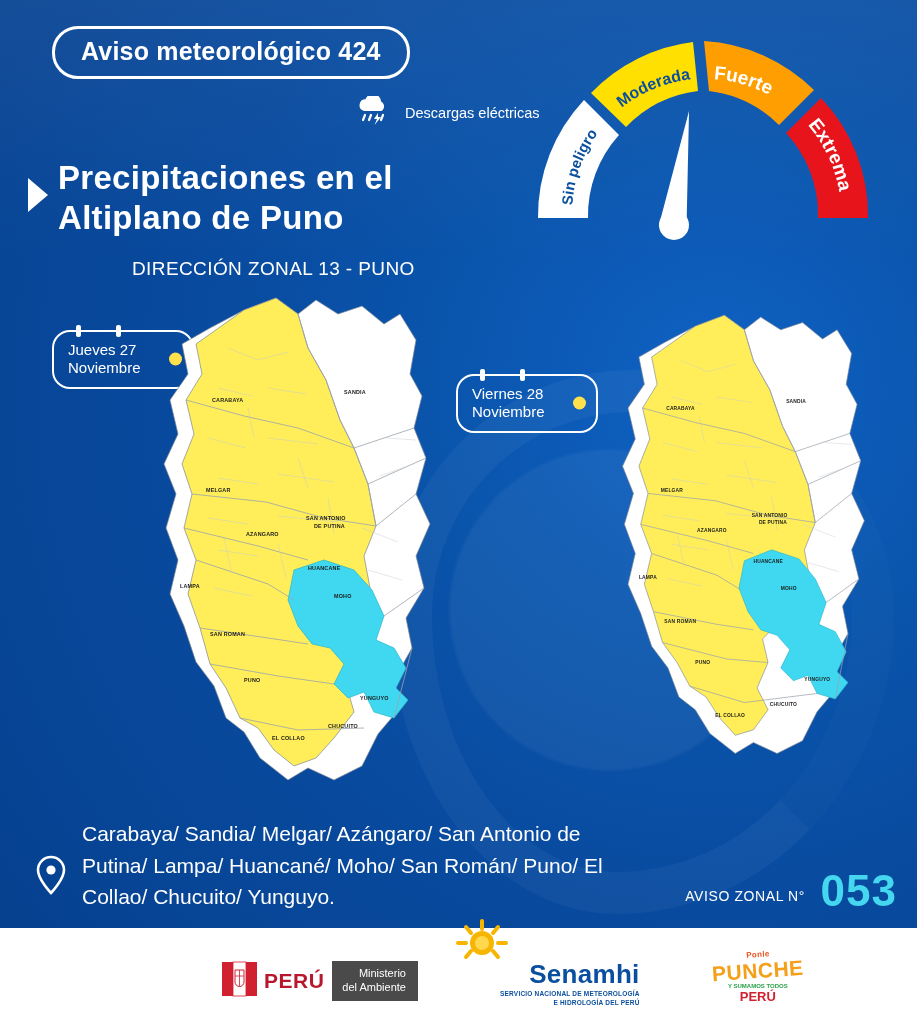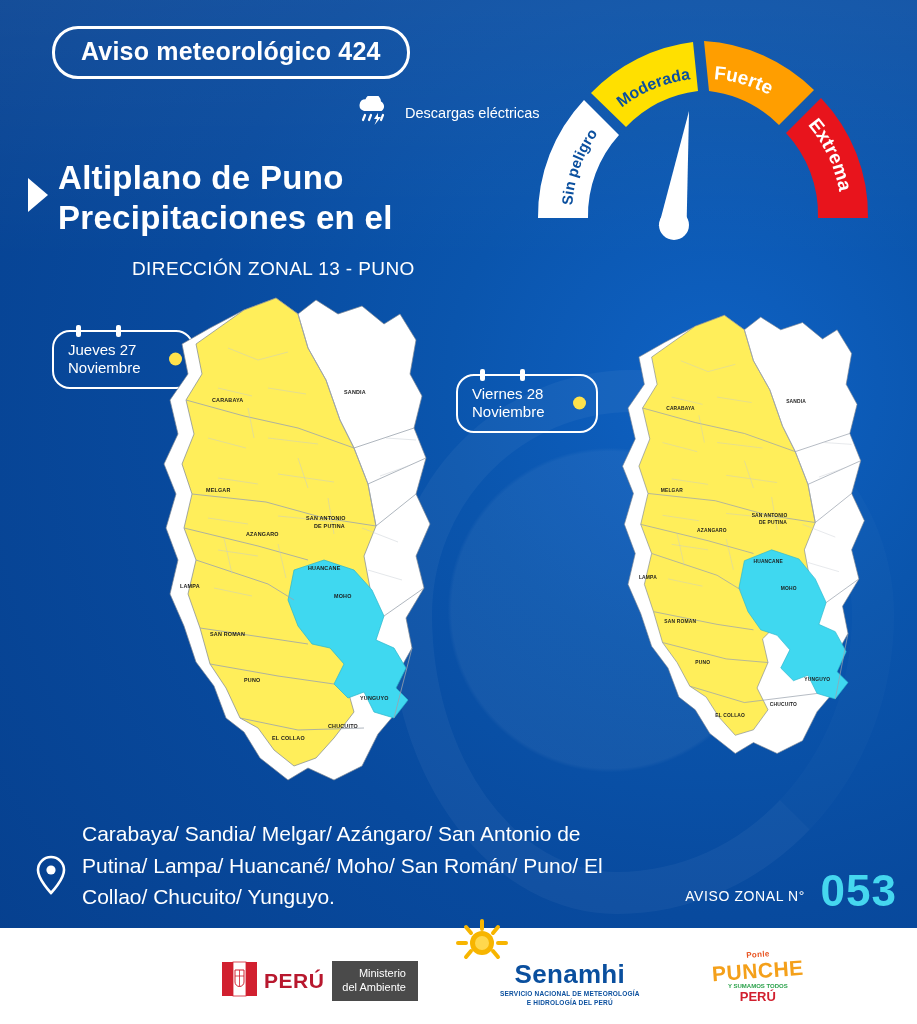--- a/index.html
+++ b/index.html
@@ -109,21 +109,21 @@
   }
 
   
   .logo-peru{position:absolute;left:222px;bottom:22px;display:flex;align-items:center;}
   .peru-flag{width:36px;height:42px;position:relative;margin-right:6px;}
   .peru-txt{color:#b8182e;font-size:21px;font-weight:bold;letter-spacing:.5px;}
   .min-block{
     margin-left:8px;background:#4a4a4a;color:#fff;padding:6px 12px 6px 10px;
     font-size:11px;line-height:1.25;text-align:right;
   }
-  .logo-senamhi{position:absolute;left:462px;bottom:16px;text-align:center;}
+  .logo-senamhi{position:absolute;left:462px;bottom:16px;text-align:right;}
   .sen-name{color:#0a4f9e;font-size:26px;font-weight:bold;letter-spacing:.3px;}
   .sen-sub{color:#0a4f9e;font-size:6.5px;font-weight:bold;line-height:1.35;letter-spacing:.2px;}
   .logo-punche{position:absolute;left:712px;bottom:20px;text-align:center;}
   .punche-top{color:#e8521f;font-size:8px;font-weight:bold;letter-spacing:.3px;transform:rotate(-4deg);}
   .punche-mid{color:#f4a01a;font-size:21px;font-weight:bold;letter-spacing:.5px;transform:rotate(-4deg);}
   .punche-sub{color:#2aa14a;font-size:6px;font-weight:bold;}
   .punche-peru{color:#d1202f;font-size:13px;font-weight:bold;}
 </style>
 </head>
 <body>
@@ -146,22 +146,22 @@
             <path d="M28 19 l-2 5"></path>
         </g>
         <path d="M23 17 l-4 6 h3 l-2.5 6 6.5 -8 h-3 z" fill="#ffffff"></path>
       </svg>
     </span>
     <span class="txt">Descargas eléctricas</span>
   </div>
 
   <div class="arrow"></div>
   <div class="headline">
+    <div>Precipitaciones  en el</div>
     <div>Altiplano  de  Puno</div>
-    <div>Precipitaciones  en el</div>
   </div>
   <div class="subline">DIRECCIÓN ZONAL 13 - PUNO</div>
 
   <div class="gauge">
     <svg width="400" height="230" viewBox="0 0 400 230">
       <defs>
         <path id="arcSin" d="M 64 196 A 136 136 0 0 1 104 99" fill="none"></path>
         <path id="arcMod" d="M 111 92 A 136 136 0 0 1 186 61" fill="none"></path>
         <path id="arcFue" d="M 200 61 A 136 136 0 0 1 286 94" fill="none"></path>
         <path id="arcExt" d="M 297 104 A 136 136 0 0 1 333 192" fill="none"></path>

